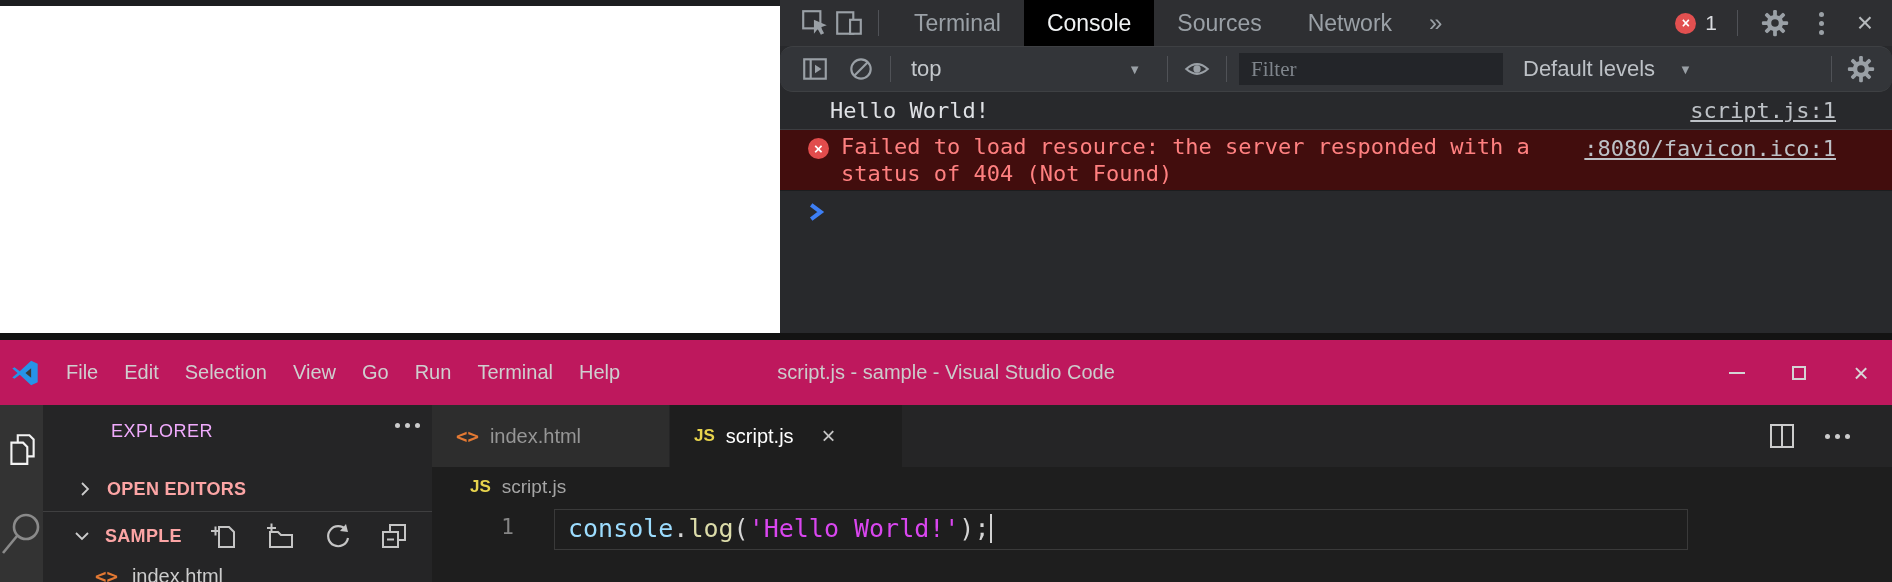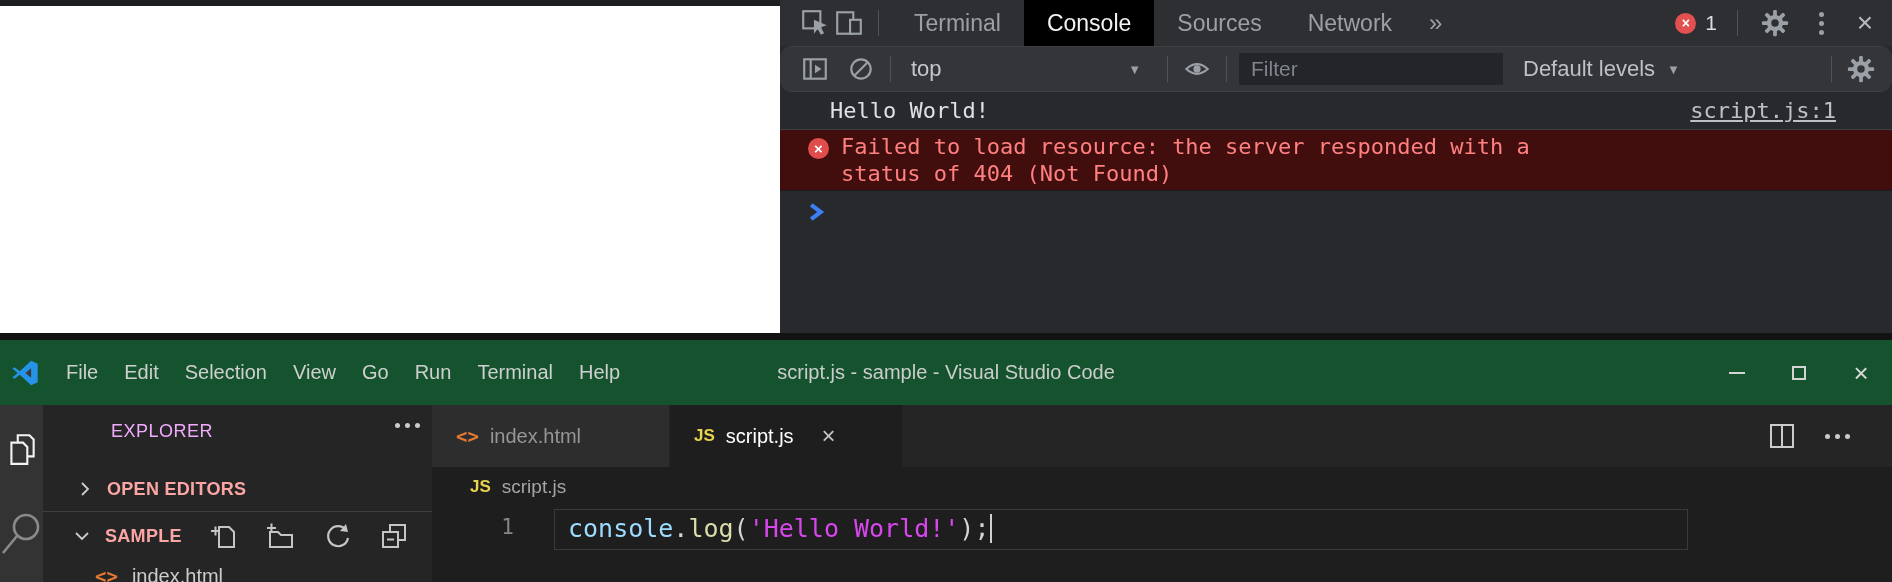--- a/index.html
+++ b/index.html
@@ -21,35 +21,35 @@
   .spacer { flex: 1; }
   .dt-badge { display: flex; align-items: center; gap: 9px; flex: none; }
   .dt-badge .circ { width: 21px; height: 21px; border-radius: 50%; background: #e25050; color: #fff; font-size: 14px; font-weight: bold; text-align: center; line-height: 21px; }
   .dt-badge .cnt { color: #dadce0; font-size: 21px; }
   .dt-kebab { display: flex; flex-direction: column; gap: 4px; align-items: center; width: 30px; }
   .dt-kebab i { width: 5px; height: 5px; border-radius: 50%; background: #9aa0a6; }
   .dt-close { font-size: 28px; color: #b6babd; line-height: 1; }
   .dt-toolbar { display: flex; align-items: center; height: 46px; background: #333539; border-top: 1px solid #3e4043; border-bottom: 1px solid #3e4043; padding-left: 18px; border-radius: 13px; }
   .dt-context { display: flex; align-items: center; justify-content: space-between; width: 252px; padding: 0 14px 0 8px; font-size: 22px; color: #c3c7cb; }
   .dt-arrow { font-size: 13px; color: #9aa0a6; }
-  .dt-filter { width: 264px; height: 32px; background: #232529; border: none; outline: none; color: #dadce0; font-size: 21px; padding: 0 12px; font-family: Liberation Sans, sans-serif; }
+  .dt-filter { width: 264px; height: 32px; background: #232529; border: none; outline: none; color: #dadce0; font-size: 21px; padding: 0 12px; font-family: Liberation Serif, serif; }
   .dt-filter::placeholder { color: #7f858c; }
-  .dt-levels { display: flex; align-items: center; gap: 12px; margin-left: 20px; font-size: 22px; color: #bdc1c6; }
+  .dt-levels { display: flex; align-items: center; gap: 24px; margin-left: 20px; font-size: 22px; color: #bdc1c6; }
   .dt-messages { font-family: "DejaVu Sans Mono", monospace; }
   .dt-row-log { display: flex; align-items: center; height: 38px; border-bottom: 1px solid #3c3d41; padding: 0 56px 0 50px; font-size: 22px; color: #dfe1e5; }
   .dt-link { color: #bdc1c6; text-decoration: underline; font-size: 22px; text-align: right; }
   .dt-row-error { display: flex; min-height: 56px; background: #420d0d; border-bottom: 1px solid #1c1d1f; padding: 3px 56px 3px 28px; color: #ff8080; font-size: 22px; line-height: 27px; }
   .err-circ { flex: none; width: 21px; height: 21px; border-radius: 50%; background: #e14c4c; color: #fff; font-size: 15px; font-weight: bold; text-align: center; line-height: 21px; margin: 5px 12px 0 0; font-family: "Liberation Sans", sans-serif; }
   .dt-row-error .dt-link { align-self: flex-start; margin-top: 2px; }
   .dt-prompt { display: flex; align-items: center; height: 42px; padding-left: 27px; }
 
   
   .vscode { position: absolute; left: 0; top: 333px; width: 1892px; height: 249px; }
   .vs-border { height: 7px; background: #131313; }
-  .vs-titlebar { position: relative; display: flex; align-items: center; height: 65px; background: #14532d; }
+  .vs-titlebar { position: relative; display: flex; align-items: center; height: 65px; background: #be185d; }
   .vs-logo { margin: 0 14px 0 11px; display: flex; }
   .vs-menu-item { padding: 0 13px; font-size: 20px; color: #cfcfcf; }
   .vs-title { position: absolute; left: 50%; transform: translateX(-50%); font-size: 20px; color: #cccccc; white-space: nowrap; }
   .vs-controls { position: absolute; right: 0; top: 0; height: 65px; display: flex; }
   .vs-ctrl { width: 62px; height: 65px; display: flex; align-items: center; justify-content: center; }
   .vs-min { width: 16px; height: 2px; background: #d4d4d4; }
   .vs-max { width: 14px; height: 14px; border: 2px solid #d4d4d4; }
   .vs-x { font-size: 26px; color: #d8d8d8; line-height: 1; }
   .vs-main { display: flex; height: 177px; }
   .vs-activitybar { width: 43px; background: #333333; display: flex; flex-direction: column; align-items: center; flex: none; }
@@ -202,20 +202,21 @@
         <span class="spacer"></span>
         <a class="dt-link">script.js:1</a>
       </div>
       <div class="dt-row-error">
         <span class="err-circ">×</span>
         <span>
           <span>Failed to load resource: the server responded with a</span><br>
           <span>status of 404 (Not Found)</span>
         </span>
         <span class="spacer"></span>
+        <a class="dt-link">:8080/favicon.ico:1</a>
       </div>
       <div class="dt-prompt">
         <svg width="18" height="24" viewBox="0 0 14 20">
           <polyline points="3,4 11,10 3,16" fill="none" stroke="#3d7ff5" stroke-width="3.4"></polyline>
         </svg>
       </div>
     </div>
   </div>
 
   <div class="vscode">

